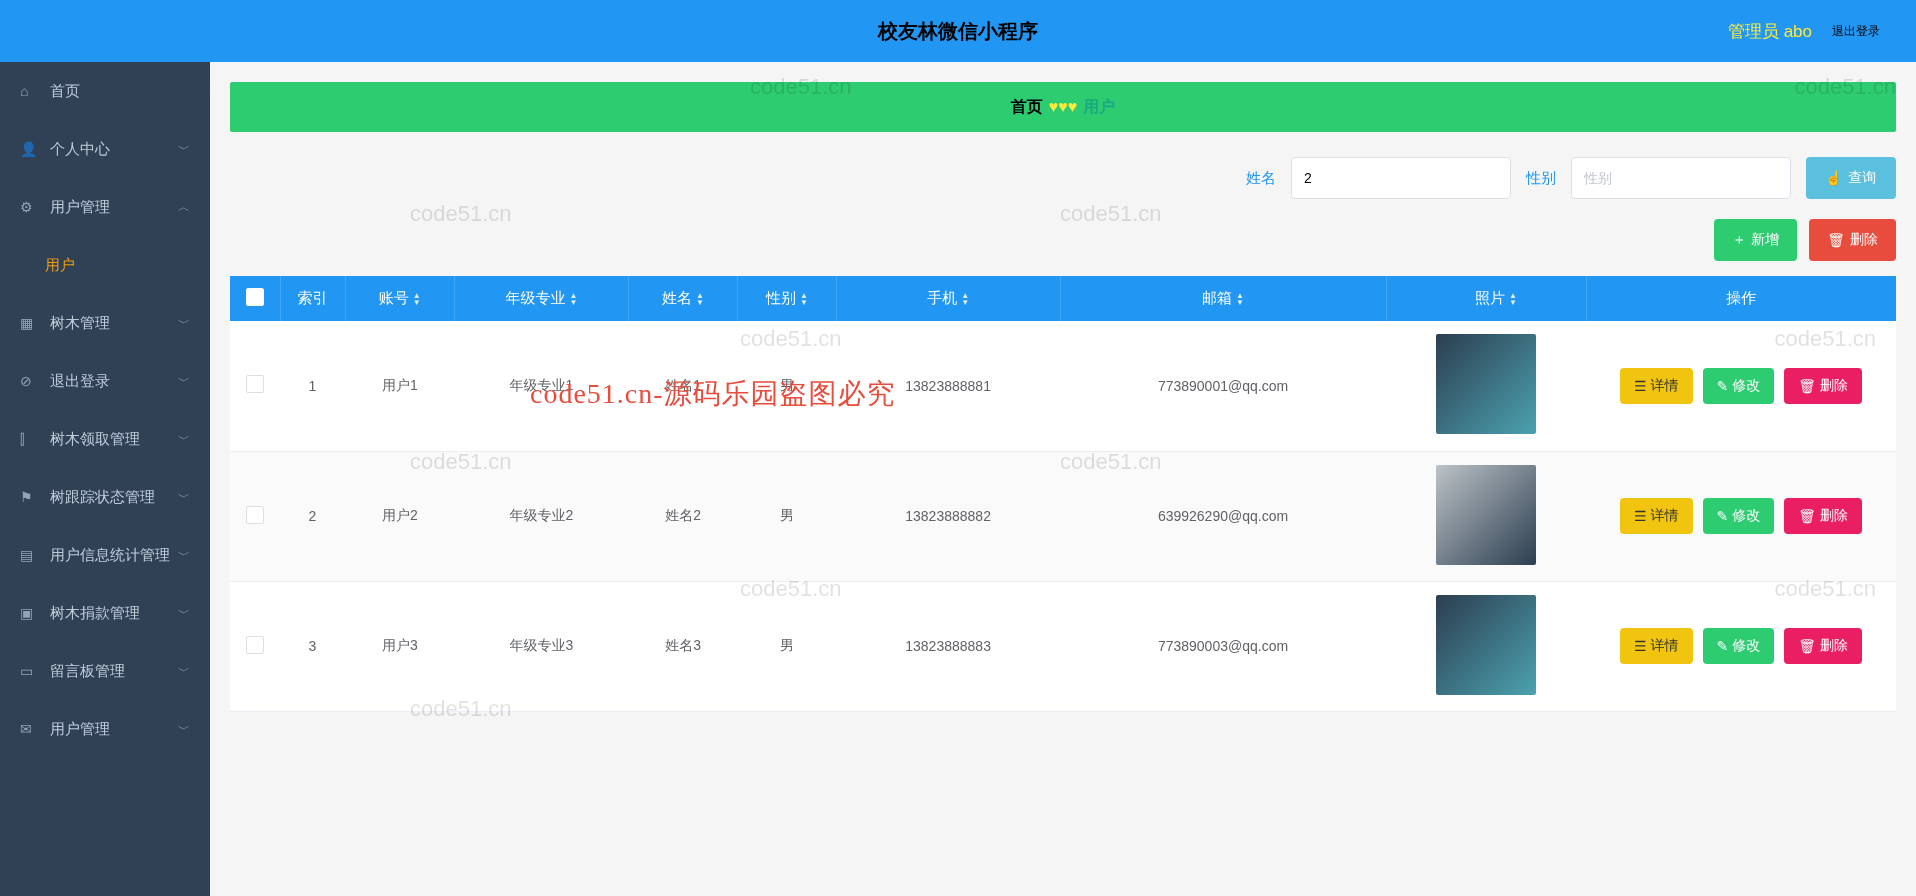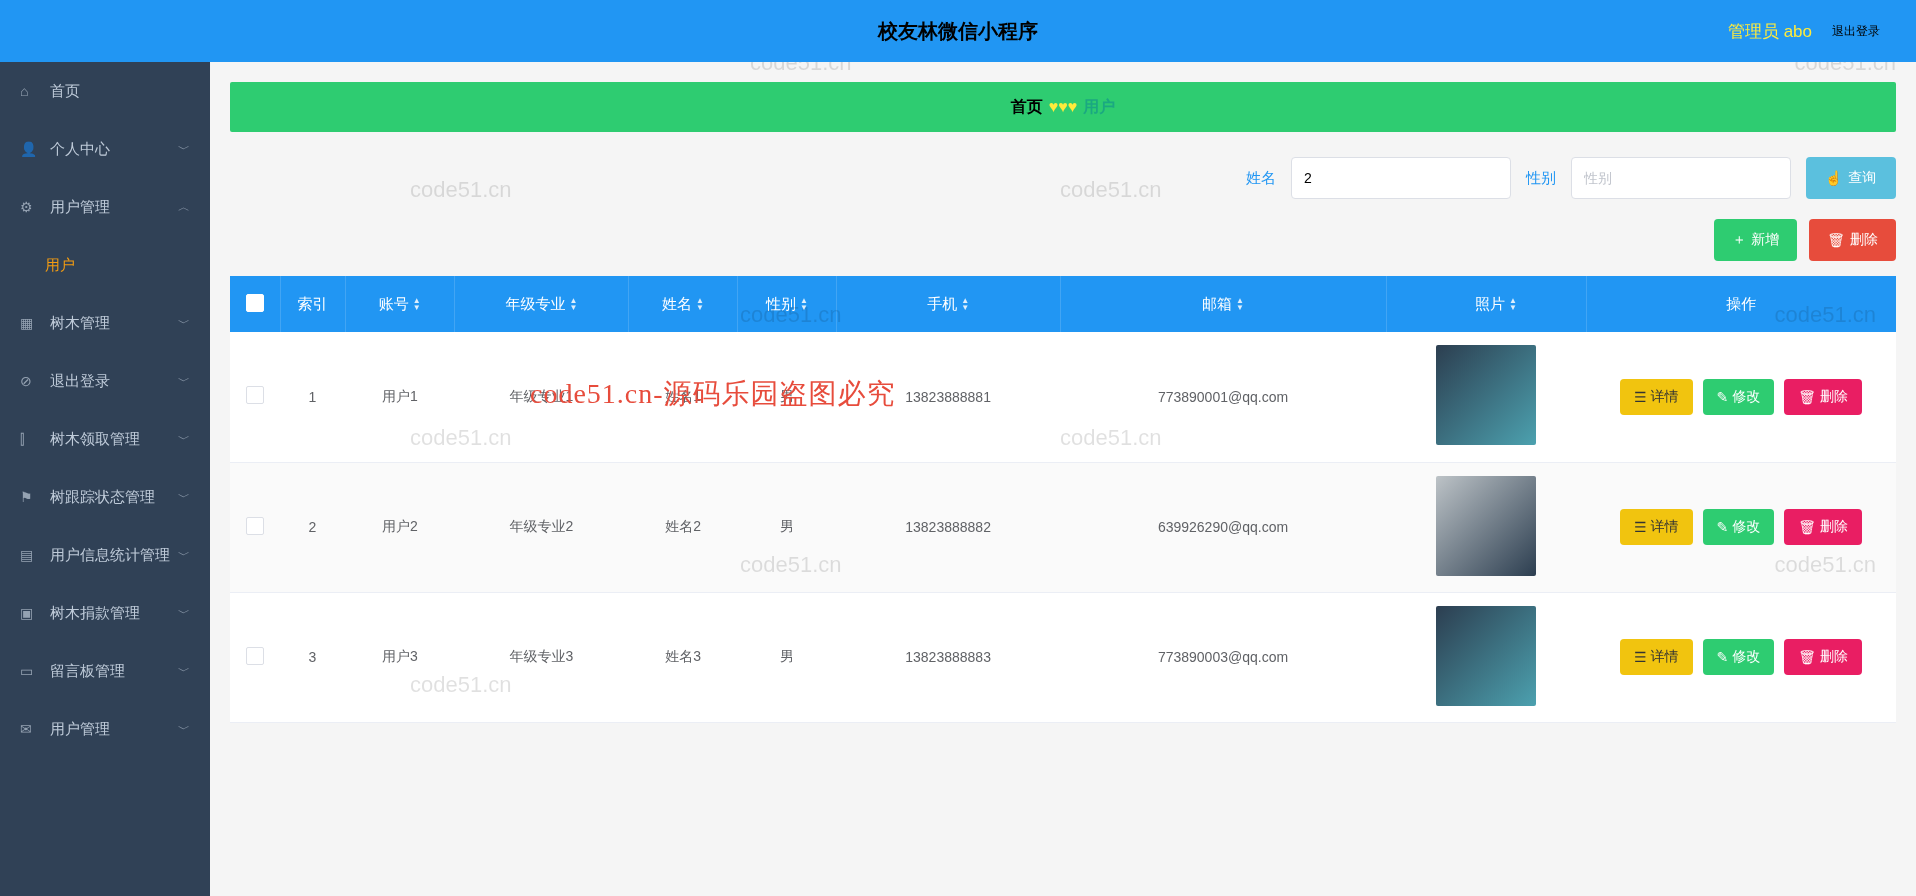--- a/index.html
+++ b/index.html
@@ -32,39 +32,39 @@
 .search-input::placeholder { color: #c0c4cc; }
 .btn { display: inline-flex; align-items: center; justify-content: center; height: 42px; padding: 0 18px; border: none; border-radius: 4px; cursor: pointer; font-size: 14px; gap: 5px; }
 .btn-search { background: #5bc0de; color: #fff; width: 90px; }
 .btn-search .cursor-icon { font-size: 14px; }
 
 .action-row { display: flex; justify-content: flex-end; gap: 12px; margin-bottom: 15px; }
 .btn-add { background: #2ecc71; color: #fff; }
 .btn-delete-batch { background: #e74c3c; color: #fff; }
 
 .table { width: 100%; border-collapse: collapse; background: #fff; }
-.table thead th { background: #2196f3; color: #fff; height: 56px; text-align: center; font-weight: normal; font-size: 15px; border-right: 1px solid rgba(255,255,255,0.15); }
+.table thead th { background: #2196f3; color: #fff; height: 45px; text-align: center; font-weight: normal; font-size: 15px; border-right: 1px solid rgba(255,255,255,0.15); }
 .table thead th:last-child { border-right: none; }
 .th-inner { display: inline-flex; align-items: center; gap: 4px; }
 .sort-arrows { display: inline-flex; flex-direction: column; font-size: 8px; line-height: 7px; opacity: 0.85; }
 .table tbody tr { border-bottom: 1px solid #ebeef5; }
 .table tbody tr:nth-child(even) { background: #fafafa; }
 .table tbody td { height: 130px; text-align: center; vertical-align: middle; color: #606266; padding: 12px 6px; }
 .checkbox { width: 18px; height: 18px; border: 1px solid #dcdfe6; border-radius: 2px; display: inline-block; background: #fff; cursor: pointer; }
 .checkbox.header-cb { border-color: #fff; }
 .avatar-cell { width: 100px; height: 100px; background: linear-gradient(135deg,#8e9eab,#eef2f3); border-radius: 2px; display: inline-block; }
 .avatar-cell.d { background: linear-gradient(135deg,#2c3e50,#4ca1af); }
 .avatar-cell.f { background: linear-gradient(135deg,#bdc3c7,#2c3e50); }
 .row-actions { display: flex; gap: 10px; justify-content: center; }
 .btn-sm { height: 36px; padding: 0 14px; border-radius: 4px; border: none; cursor: pointer; font-size: 14px; display: inline-flex; align-items: center; gap: 4px; color: #fff; }
 .btn-detail { background: #f1c40f; color: #333; }
 .btn-edit { background: #2ecc71; }
 .btn-delete { background: #e91e63; }
 
-.watermark { position: absolute; color: rgba(0,0,0,0.12); font-size: 22px; pointer-events: none; user-select: none; }
+.watermark { position: absolute; color: rgba(0,0,0,0.12); font-size: 22px; pointer-events: none; user-select: none; margin-top: 24px; }
 .watermark-red { position: absolute; color: #e74c3c; font-size: 28px; font-family: "SimSun", serif; pointer-events: none; user-select: none; font-weight: 500; letter-spacing: 1px; }
 
 .col-cb { width: 50px; }
 .col-idx { width: 65px; }
 .col-op { width: 310px; }
 .col-photo { width: 200px; padding-left: 20px; }
 </style>
 </head>
 <body>
 

